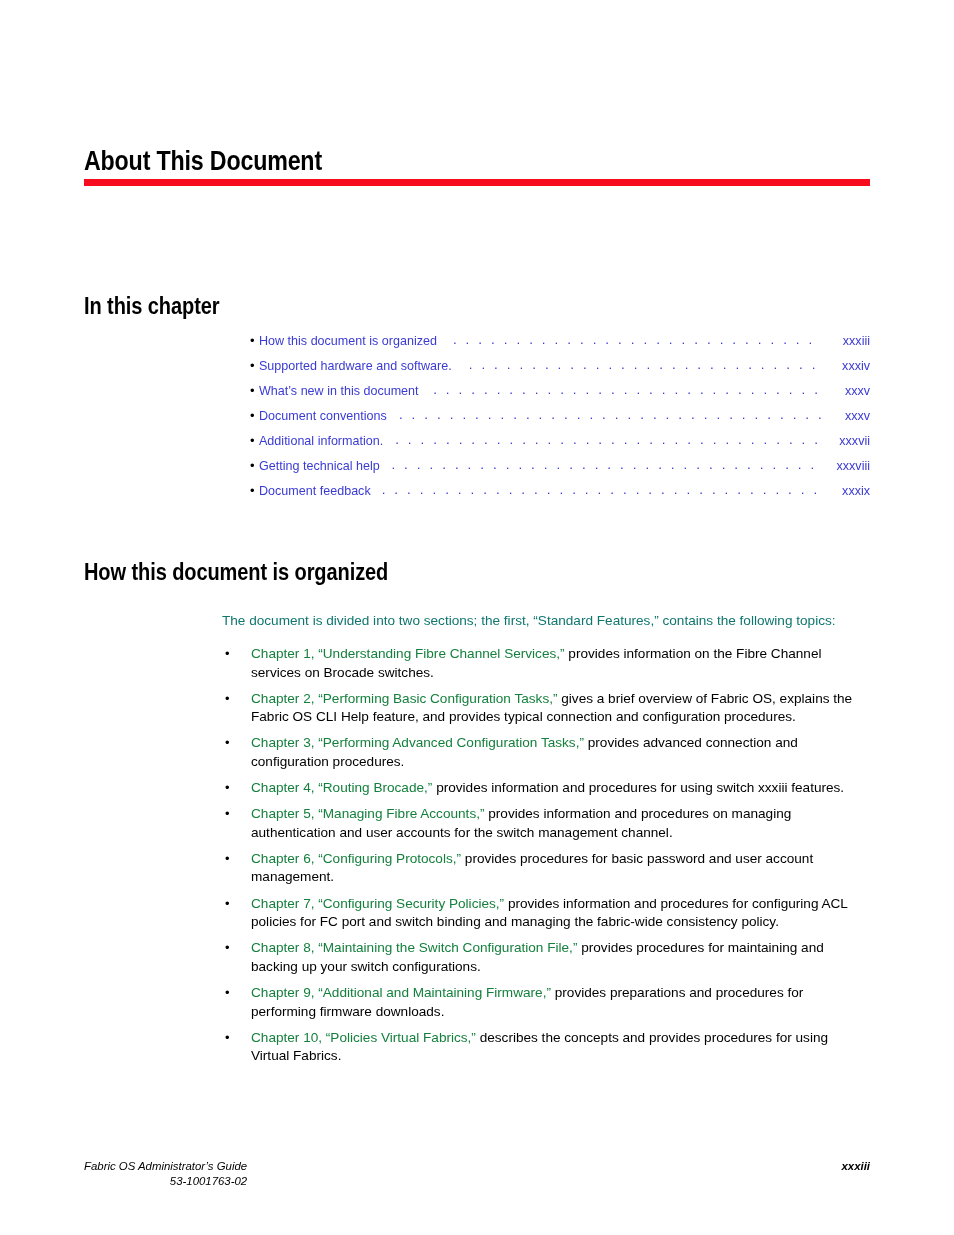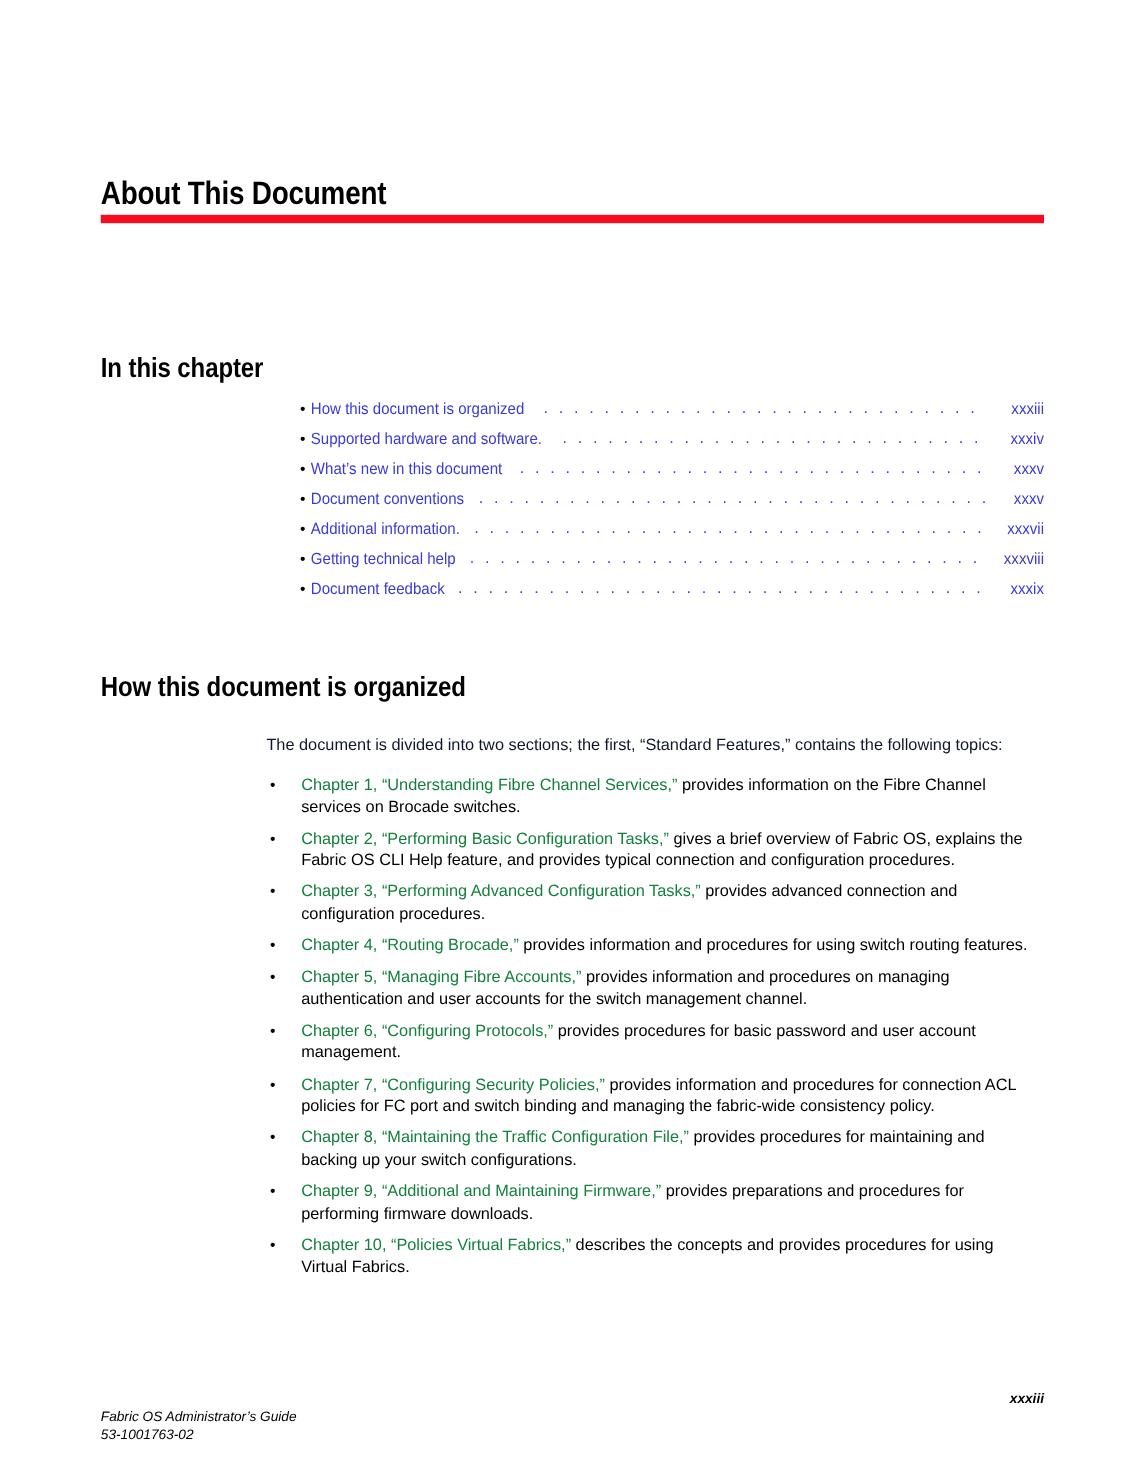--- a/index.html
+++ b/index.html
@@ -109,21 +109,21 @@
   }
 
   
   .intro {
     position: absolute;
     left: 222px;
     top: 598px;
     width: 648px;
     font-size: 13.6px;
     line-height: 18.6px;
-    color: #0f172a;
+    color: #0f766e;
   }
 
   .bullets {
     position: absolute;
     left: 222px;
     top: 645px;
     width: 648px;
   }
   .bullet-item {
     position: relative;
@@ -152,22 +152,23 @@
     top: 1159px;
     width: 786px;
     font-style: italic;
     font-size: 11.4px;
     line-height: 15px;
     color: #000000;
   }
   .footer-left {
     position: absolute;
     left: 0;
-    top: 15px;
+    top: 0;
     white-space: pre-line;
+    text-align: right;
   }
   .footer-right {
     position: absolute;
     right: 0;
     top: 0;
     font-weight: bold;
   }
 </style>
 </head>
 <body>
@@ -226,25 +227,25 @@
     </div>
 
   <h2 class="section-heading how-organized">How this document is organized</h2>
 
   <p class="intro">The document is divided into two sections; the first, “Standard Features,” contains the following topics:</p>
 
   <div class="bullets">
       <div class="bullet-item"><span class="dot">•</span><span class="lnk">Chapter 1, “Understanding Fibre Channel Services,”</span><span> provides information on the Fibre Channel services on Brocade switches.</span></div>
       <div class="bullet-item"><span class="dot">•</span><span class="lnk">Chapter 2, “Performing Basic Configuration Tasks,”</span><span> gives a brief overview of Fabric OS, explains the Fabric OS CLI Help feature, and provides typical connection and configuration procedures.</span></div>
       <div class="bullet-item"><span class="dot">•</span><span class="lnk">Chapter 3, “Performing Advanced Configuration Tasks,”</span><span> provides advanced connection and configuration procedures.</span></div>
-      <div class="bullet-item"><span class="dot">•</span><span class="lnk">Chapter 4, “Routing Brocade,”</span><span> provides information and procedures for using switch routing features.</span></div>
+      <div class="bullet-item"><span class="dot">•</span><span class="lnk">Chapter 4, “Routing Brocade,”</span><span> provides information and procedures for using switch xxxiii features.</span></div>
       <div class="bullet-item"><span class="dot">•</span><span class="lnk">Chapter 5, “Managing Fibre Accounts,”</span><span> provides information and procedures on managing authentication and user accounts for the switch management channel.</span></div>
       <div class="bullet-item"><span class="dot">•</span><span class="lnk">Chapter 6, “Configuring Protocols,”</span><span> provides procedures for basic password and user account management.</span></div>
-      <div class="bullet-item"><span class="dot">•</span><span class="lnk">Chapter 7, “Configuring Security Policies,”</span><span> provides information and procedures for connection ACL policies for FC port and switch binding and managing the fabric-wide consistency policy.</span></div>
-      <div class="bullet-item"><span class="dot">•</span><span class="lnk">Chapter 8, “Maintaining the Traffic Configuration File,”</span><span> provides procedures for maintaining and backing up your switch configurations.</span></div>
+      <div class="bullet-item"><span class="dot">•</span><span class="lnk">Chapter 7, “Configuring Security Policies,”</span><span> provides information and procedures for configuring ACL policies for FC port and switch binding and managing the fabric-wide consistency policy.</span></div>
+      <div class="bullet-item"><span class="dot">•</span><span class="lnk">Chapter 8, “Maintaining the Switch Configuration File,”</span><span> provides procedures for maintaining and backing up your switch configurations.</span></div>
       <div class="bullet-item"><span class="dot">•</span><span class="lnk">Chapter 9, “Additional and Maintaining Firmware,”</span><span> provides preparations and procedures for performing firmware downloads.</span></div>
       <div class="bullet-item"><span class="dot">•</span><span class="lnk">Chapter 10, “Policies Virtual Fabrics,”</span><span> describes the concepts and provides procedures for using Virtual Fabrics.</span></div>
     </div>
 
   <div class="footer">
     <div class="footer-left">Fabric OS Administrator’s Guide
 53-1001763-02</div>
     <div class="footer-right">xxxiii</div>
   </div>
 

